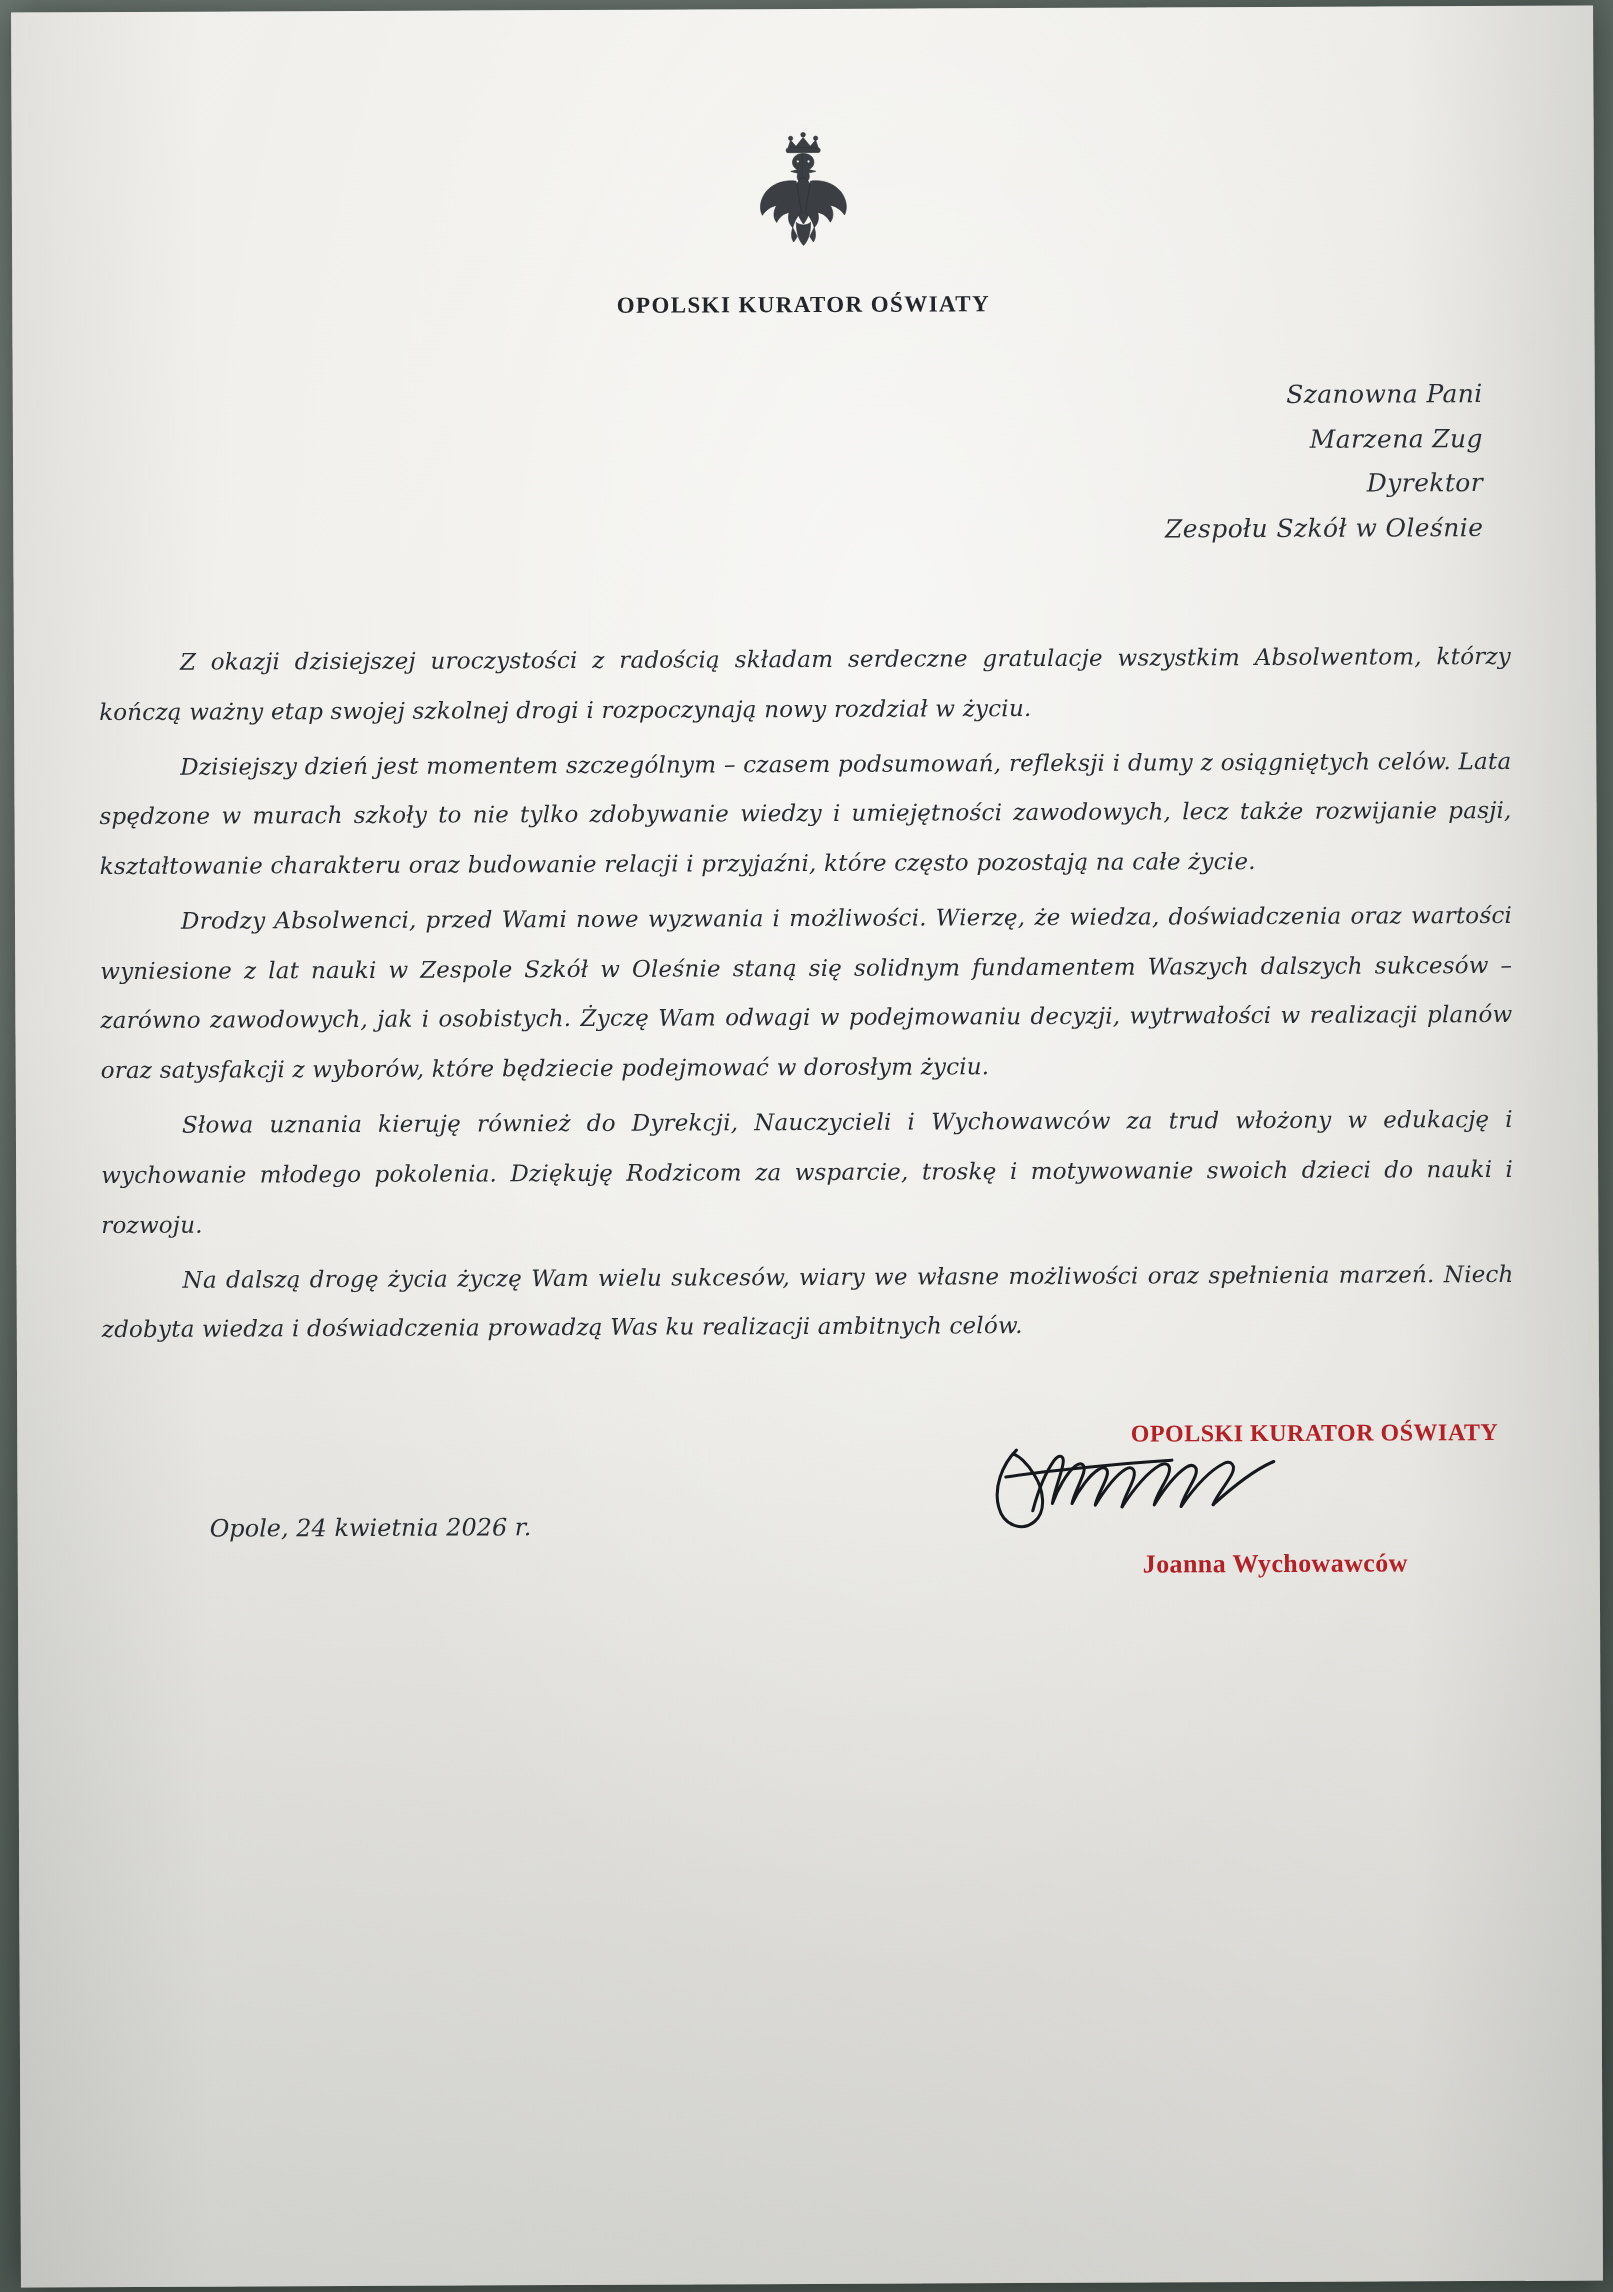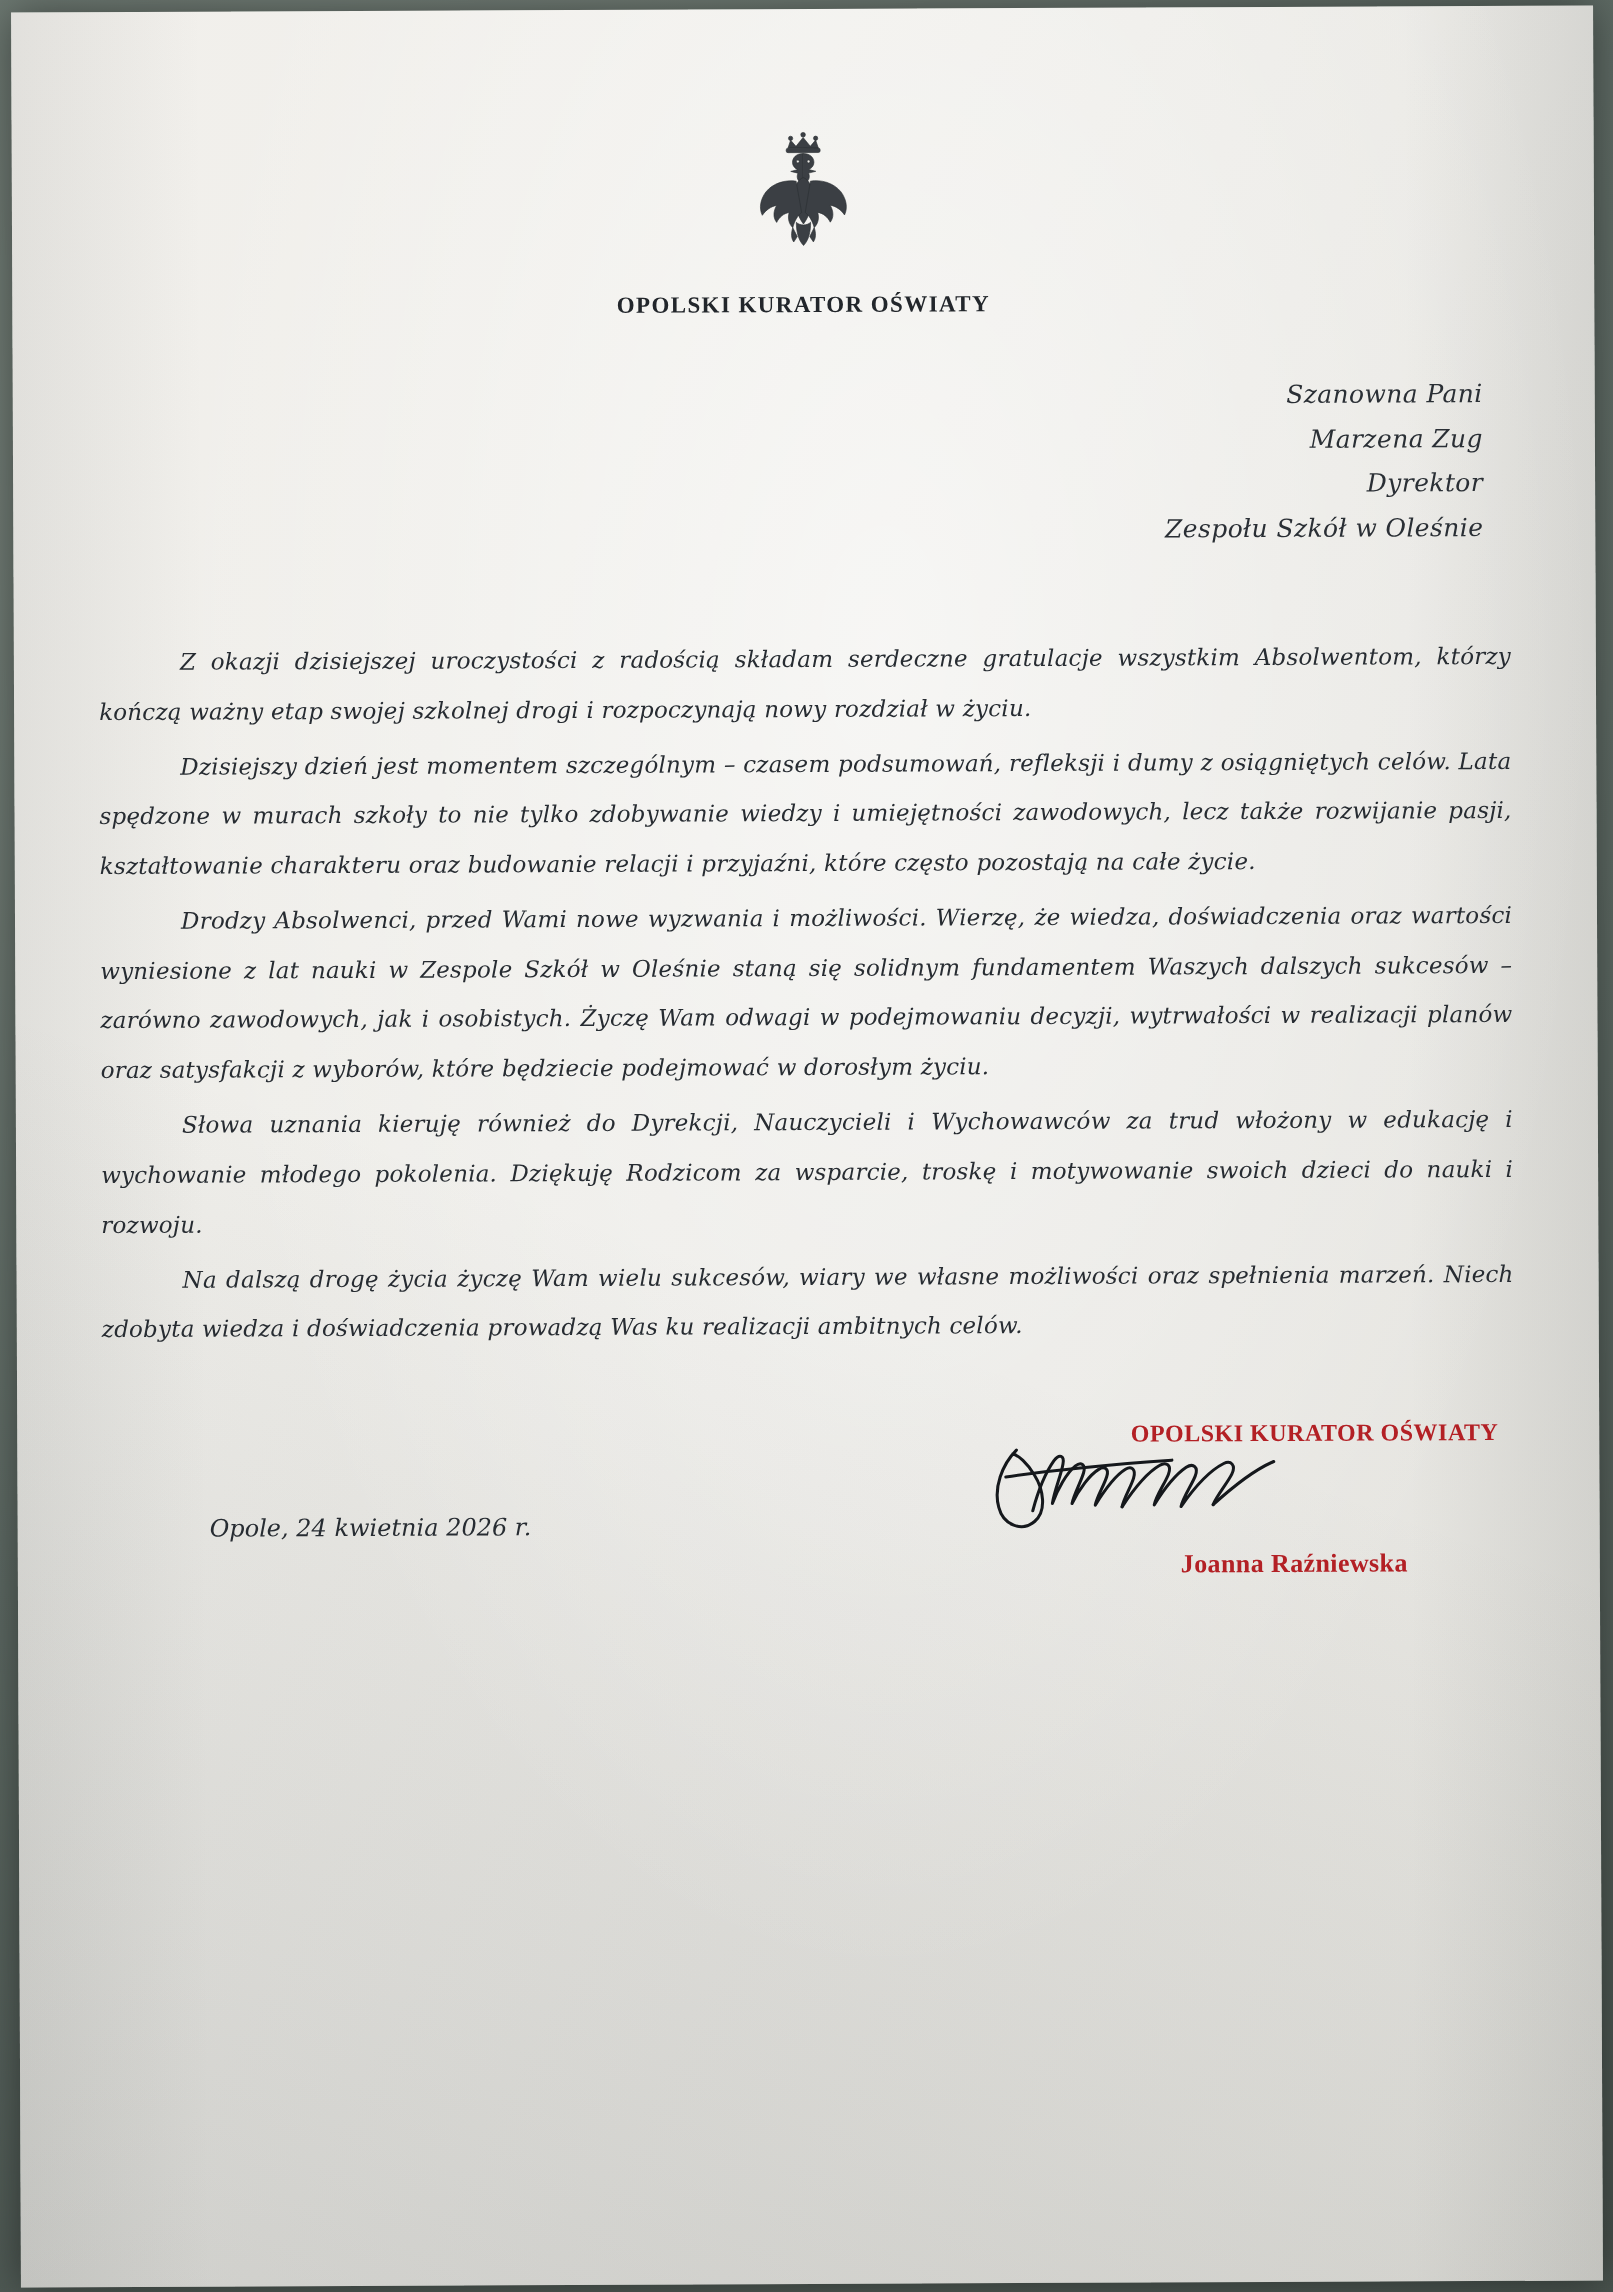--- a/index.html
+++ b/index.html
@@ -216,18 +216,18 @@
       <svg class="signature-svg" viewBox="0 0 470 150" aria-hidden="true">
         <g fill="none" stroke="#15181c" stroke-width="3.4" stroke-linecap="round" stroke-linejoin="round">
           <path d="M42 28 C26 44 16 70 22 92 C27 112 48 120 62 108 C76 96 72 72 62 56 C54 42 44 34 38 32"></path>
           <path d="M60 96 C66 74 74 54 84 40 C90 32 96 34 94 44 C92 56 84 74 82 88 C88 72 98 54 108 46 C114 41 120 44 117 54 C114 64 106 78 104 88 C112 72 124 56 134 50 C140 46 146 49 143 58 C140 68 132 80 130 90 C140 74 154 56 164 50 C171 46 176 50 173 60 C170 70 162 82 160 92"></path>
           <path d="M160 92 C172 74 188 54 202 46 C210 41 216 46 212 56 C208 66 198 80 196 90 C206 74 220 56 232 48 C240 43 246 48 242 58 C238 68 228 82 226 92 C240 72 258 52 274 44 C282 40 288 46 283 56 C278 66 266 80 262 90"></path>
           <path d="M262 90 C282 72 306 52 330 42"></path>
           <path d="M30 58 C70 52 150 44 216 40"></path>
         </g>
       </svg>
 
-      <div class="sign-name">Joanna Raźniewska</div>
+      <div class="sign-name">Joanna Wychowawców</div>
     </div>
 
   </div>
 </div>
 
 
 </body></html>

